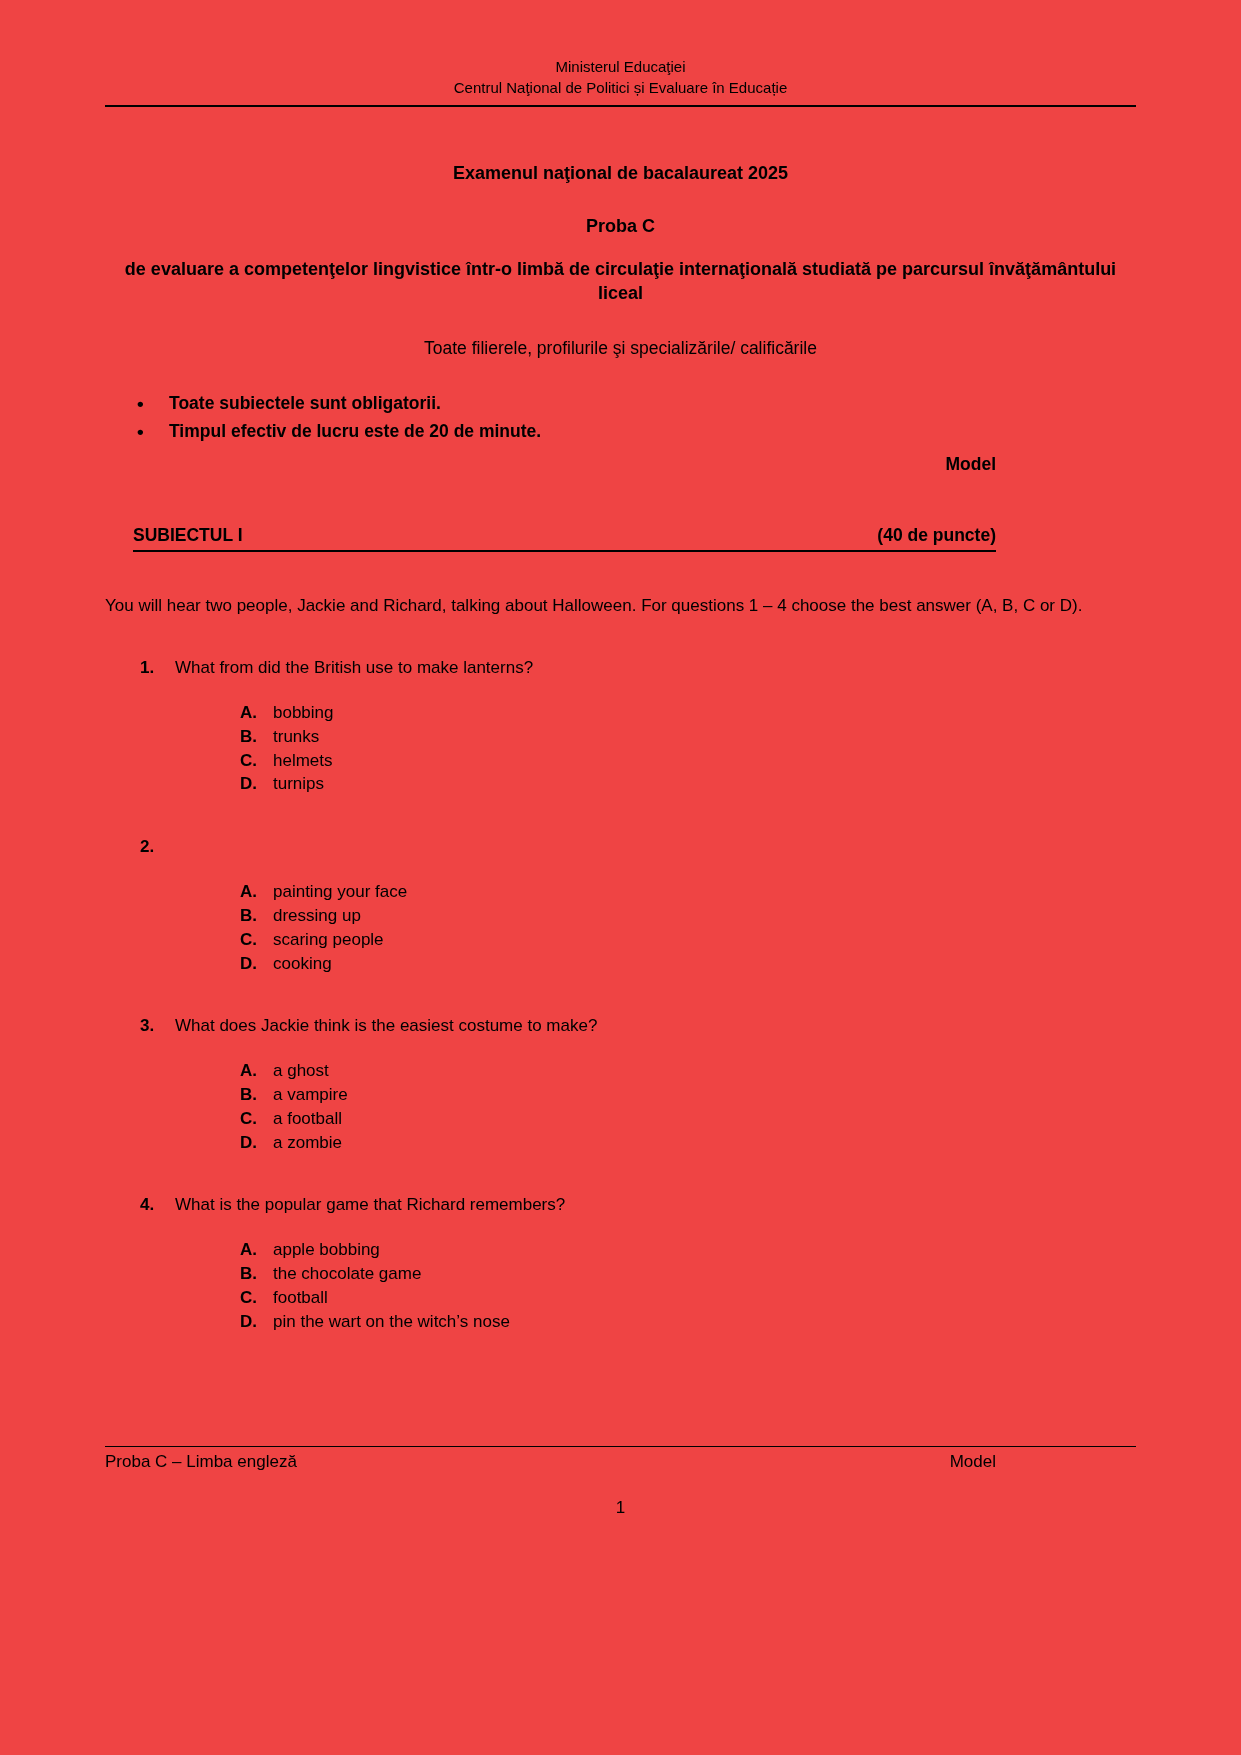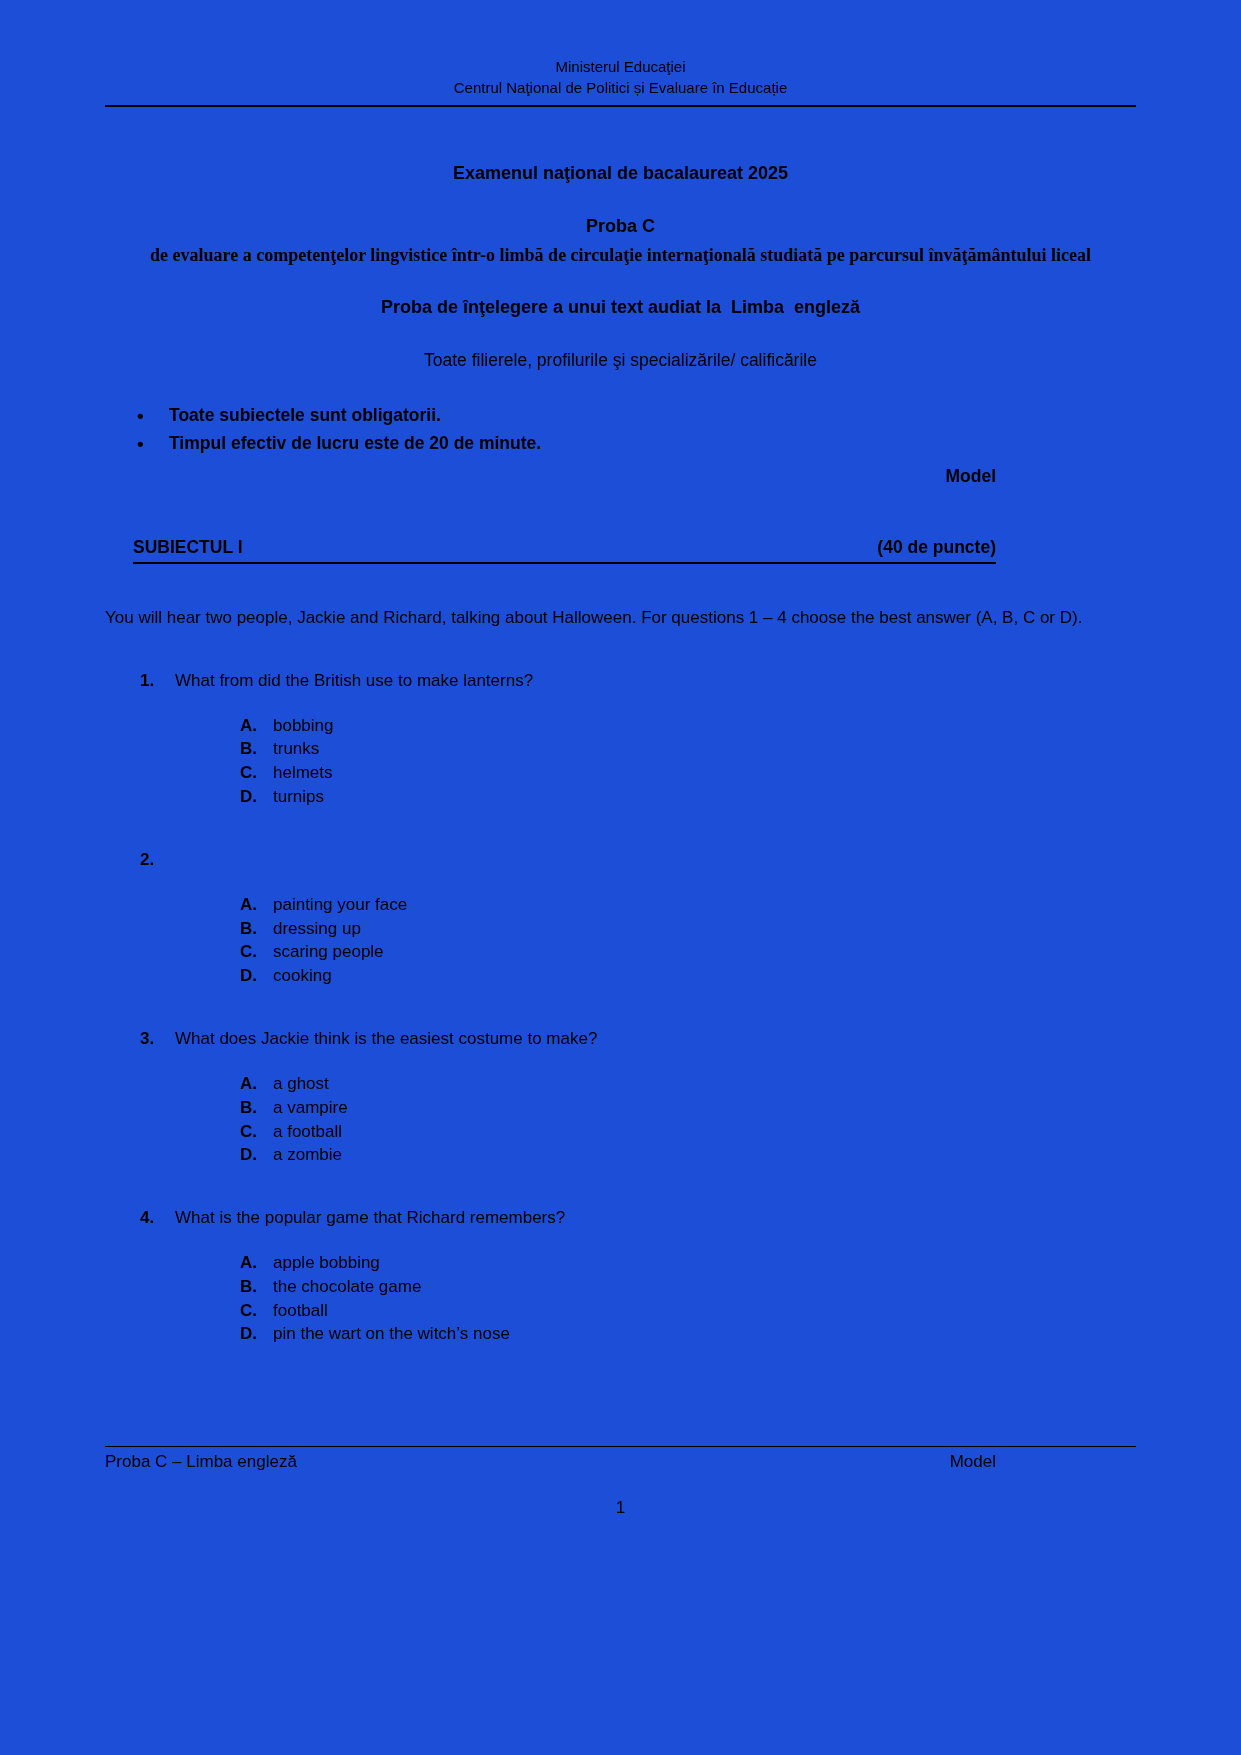--- a/index.html
+++ b/index.html
@@ -2,33 +2,33 @@
 <html><head>
 <meta charset="utf-8">
 <style>
   * { margin: 0; padding: 0; box-sizing: border-box; }
   html, body { background: #ffffff; }
   .page {
     position: relative;
     width: 1241px;
     height: 1755px;
     margin: 0 auto;
-    background: #1d4ed8;
+    background: #ef4444;
     color: #000000;
     font-family: "Liberation Sans", sans-serif;
     padding: 56px 105px 0 105px;
     overflow: hidden;
   }
   .header { text-align: center; font-size: 15px; line-height: 1.4; }
   .header-rule { border: none; border-top: 2px solid #000; margin-top: 7px; }
 
   .title-block { text-align: center; font-weight: bold; font-size: 18px; }
   .t-exam  { margin-top: 56px; }
   .t-proba { margin-top: 32px; }
-  .t-desc  { margin-top: 6px; line-height: 1.35; font-family: Liberation Serif, serif; }
+  .t-desc  { margin-top: 20px; line-height: 1.35; }
   .t-sub   { margin-top: 30px; white-space: pre-wrap; }
   .t-fil   { margin-top: 32px; font-weight: normal; font-size: 17.5px; }
 
   .notes { margin: 34px 0 11px 22px; list-style: none; font-weight: bold; font-size: 17.5px; }
   .notes li { position: relative; padding-left: 42px; margin-bottom: 7px; }
   .notes li::before { content: "\2022"; position: absolute; left: 10px; font-size: 19px; }
 
   .model-line { text-align: right; font-weight: bold; font-size: 17.5px; margin: 12px 140px 0 0; }
 
   .subject-row {
@@ -62,21 +62,20 @@
   <div class="header">
     <div>Ministerul Educaţiei</div>
     <div>Centrul Naţional de Politici și Evaluare în Educație</div>
   </div>
   <hr class="header-rule">
 
   <div class="title-block">
     <div class="t-exam">Examenul naţional de bacalaureat 2025</div>
     <div class="t-proba">Proba C</div>
     <div class="t-desc">de evaluare a competenţelor lingvistice într-o limbă de circulaţie internaţională studiată pe parcursul învăţământului liceal</div>
-    <div class="t-sub">Proba de înţelegere a unui text audiat la  Limba  engleză</div>
     <div class="t-fil">Toate filierele, profilurile şi specializările/ calificările</div>
   </div>
 
   <ul class="notes">
     <li>Toate subiectele sunt obligatorii.</li>
     <li>Timpul efectiv de lucru este de 20 de minute.</li>
   </ul>
 
   <div class="model-line">Model</div>
 

